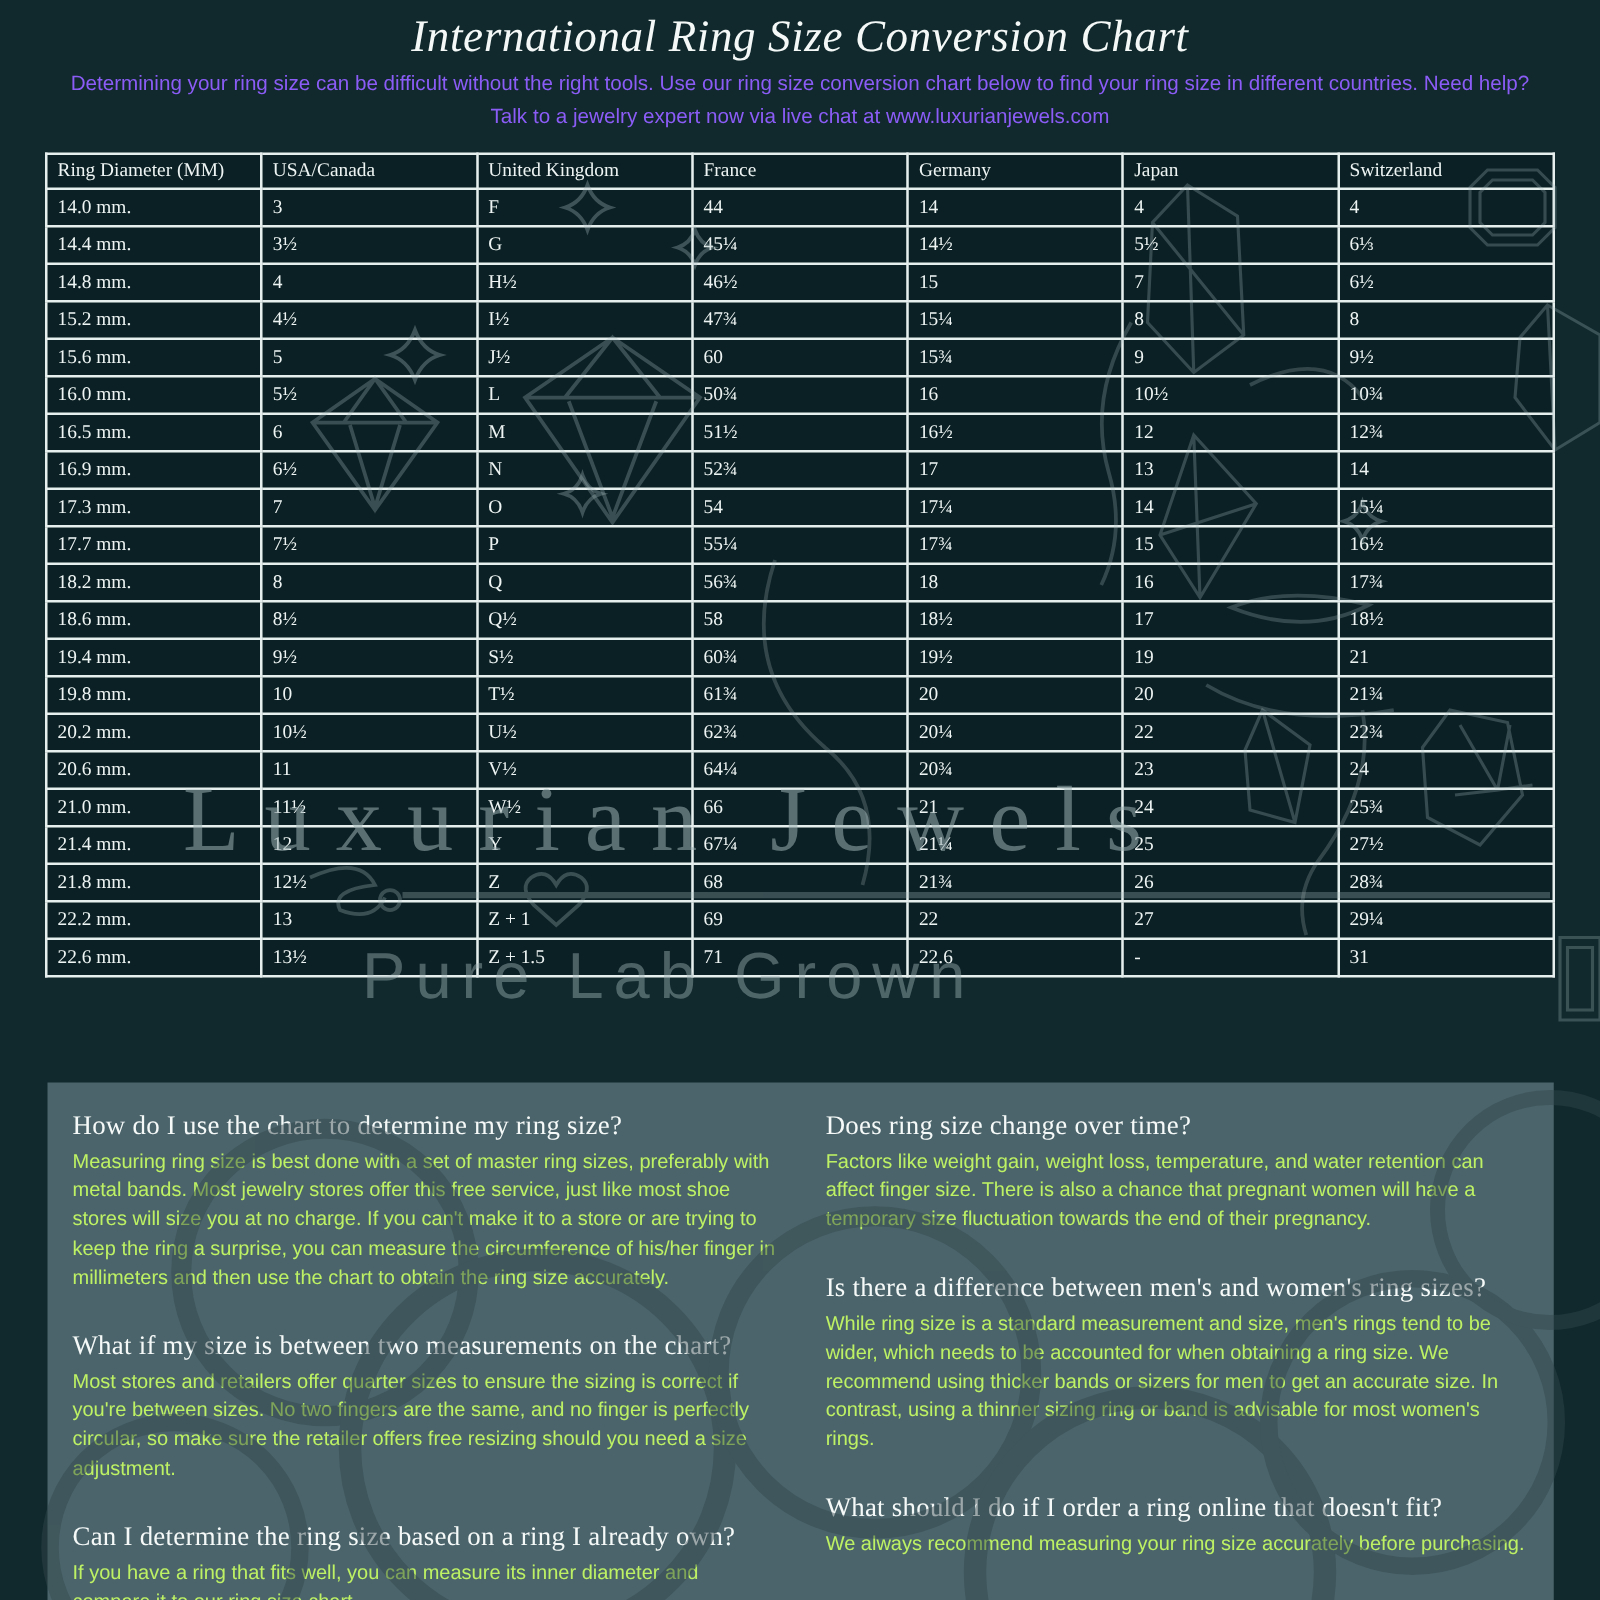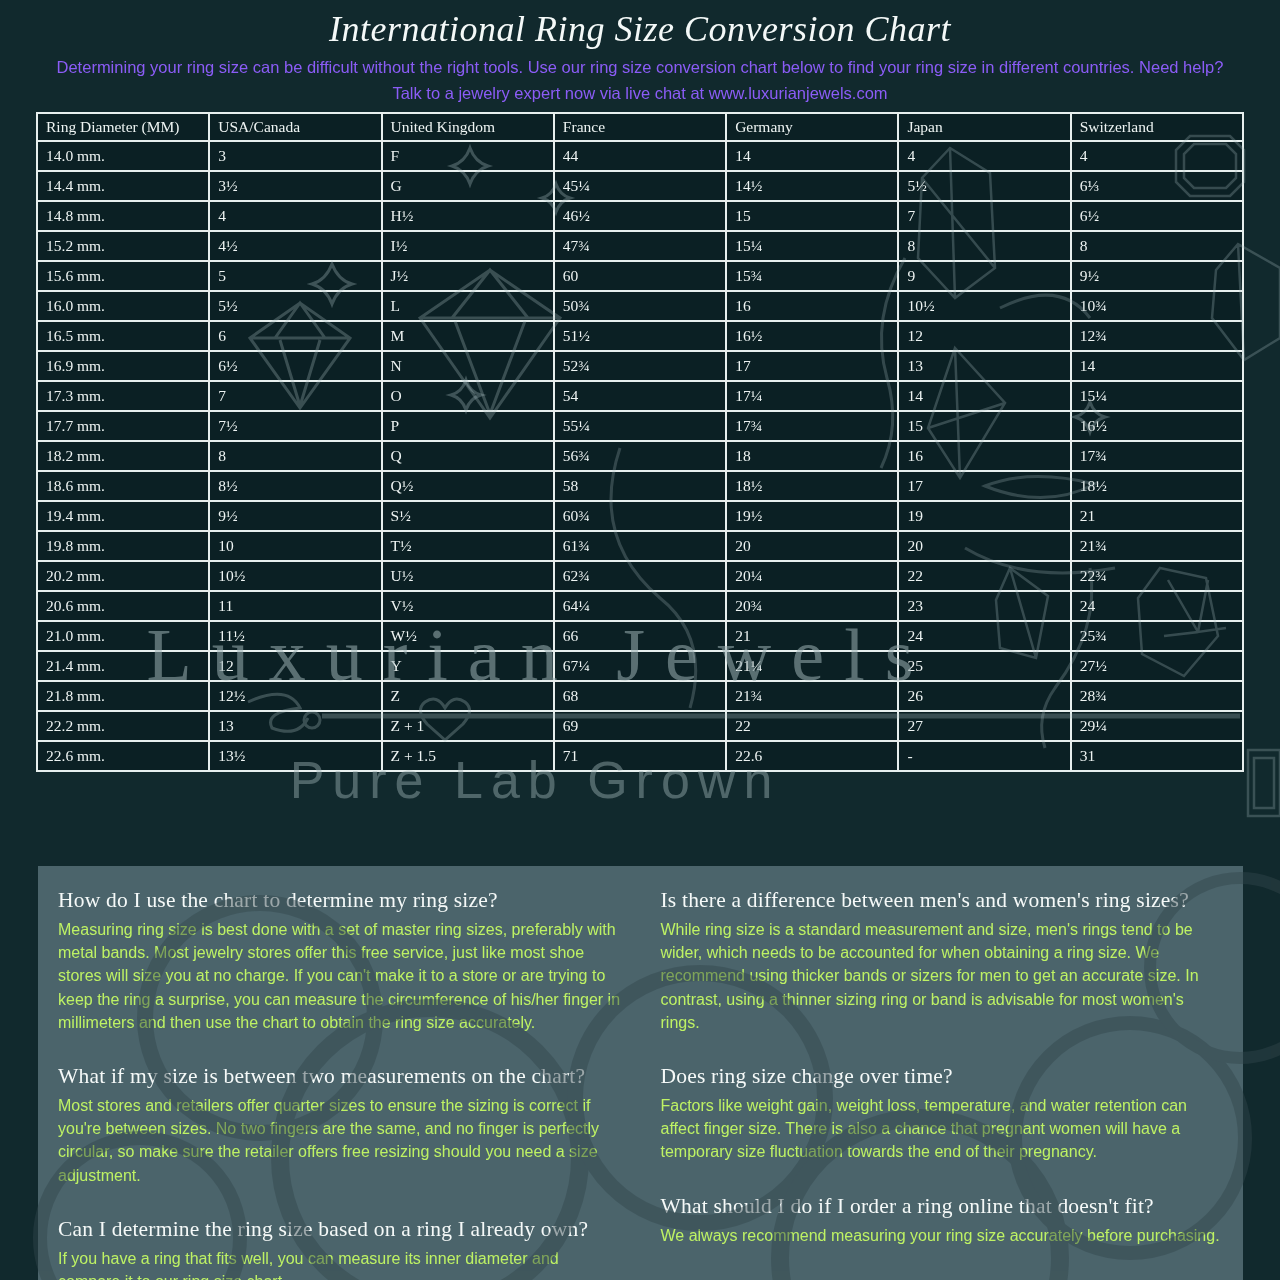--- a/index.html
+++ b/index.html
@@ -17,21 +17,21 @@
     font-size:36px;letter-spacing:.5px;color:#f4f9f8;font-style:italic;
   }
   .page-subtitle{
     width:1180px;margin:0 auto;text-align:center;
     font-family:"Liberation Sans", sans-serif;
     font-size:16.5px;line-height:1.6;color:#8b5cf6;
   }
 
   
   .conv-table{
-    position:absolute;left:36px;top:104px;width:1208px;
+    position:absolute;left:36px;top:114px;width:1208px;
     border-collapse:collapse;table-layout:fixed;z-index:1;
   }
   .conv-table th,.conv-table td{
     border:2px solid #e7efee;background:#0b2024;
     font-family:"Liberation Serif", serif;font-weight:400;
     font-size:15.5px;color:#eef4f3;text-align:left;
     padding:3px 8px;height:22px;white-space:nowrap;
     overflow:hidden;
   }
   .conv-table th{font-size:15.5px;height:20px;}
@@ -283,26 +283,26 @@
           <h3 class="faq-q">What if my size is between two measurements on the chart?</h3>
           <p class="faq-a">Most stores and retailers offer quarter sizes to ensure the sizing is correct if you're between sizes. No two fingers are the same, and no finger is perfectly circular, so make sure the retailer offers free resizing should you need a size adjustment.</p>
         </div>
         <div class="faq-item">
           <h3 class="faq-q">Can I determine the ring size based on a ring I already own?</h3>
           <p class="faq-a">If you have a ring that fits well, you can measure its inner diameter and compare it to our ring size chart.</p>
         </div>
       </div>
     <div class="faq-col" id="faq-right">
         <div class="faq-item">
+          <h3 class="faq-q">Does ring size change over time?</h3>
+          <p class="faq-a">Factors like weight gain, weight loss, temperature, and water retention can affect finger size. There is also a chance that pregnant women will have a temporary size fluctuation towards the end of their pregnancy.</p>
+        </div>
+        <div class="faq-item">
           <h3 class="faq-q">Is there a difference between men's and women's ring sizes?</h3>
           <p class="faq-a">While ring size is a standard measurement and size, men's rings tend to be wider, which needs to be accounted for when obtaining a ring size. We recommend using thicker bands or sizers for men to get an accurate size. In contrast, using a thinner sizing ring or band is advisable for most women's rings.</p>
-        </div>
-        <div class="faq-item">
-          <h3 class="faq-q">Does ring size change over time?</h3>
-          <p class="faq-a">Factors like weight gain, weight loss, temperature, and water retention can affect finger size. There is also a chance that pregnant women will have a temporary size fluctuation towards the end of their pregnancy.</p>
         </div>
         <div class="faq-item">
           <h3 class="faq-q">What should I do if I order a ring online that doesn't fit?</h3>
           <p class="faq-a">We always recommend measuring your ring size accurately before purchasing.</p>
         </div>
       </div>
   </div>
 
   <svg class="watermark-overlay" width="1280" height="1280" viewBox="0 0 1280 1280" fill="none">
     <g stroke="#a7bbbe" stroke-width="3" opacity="0.33">

